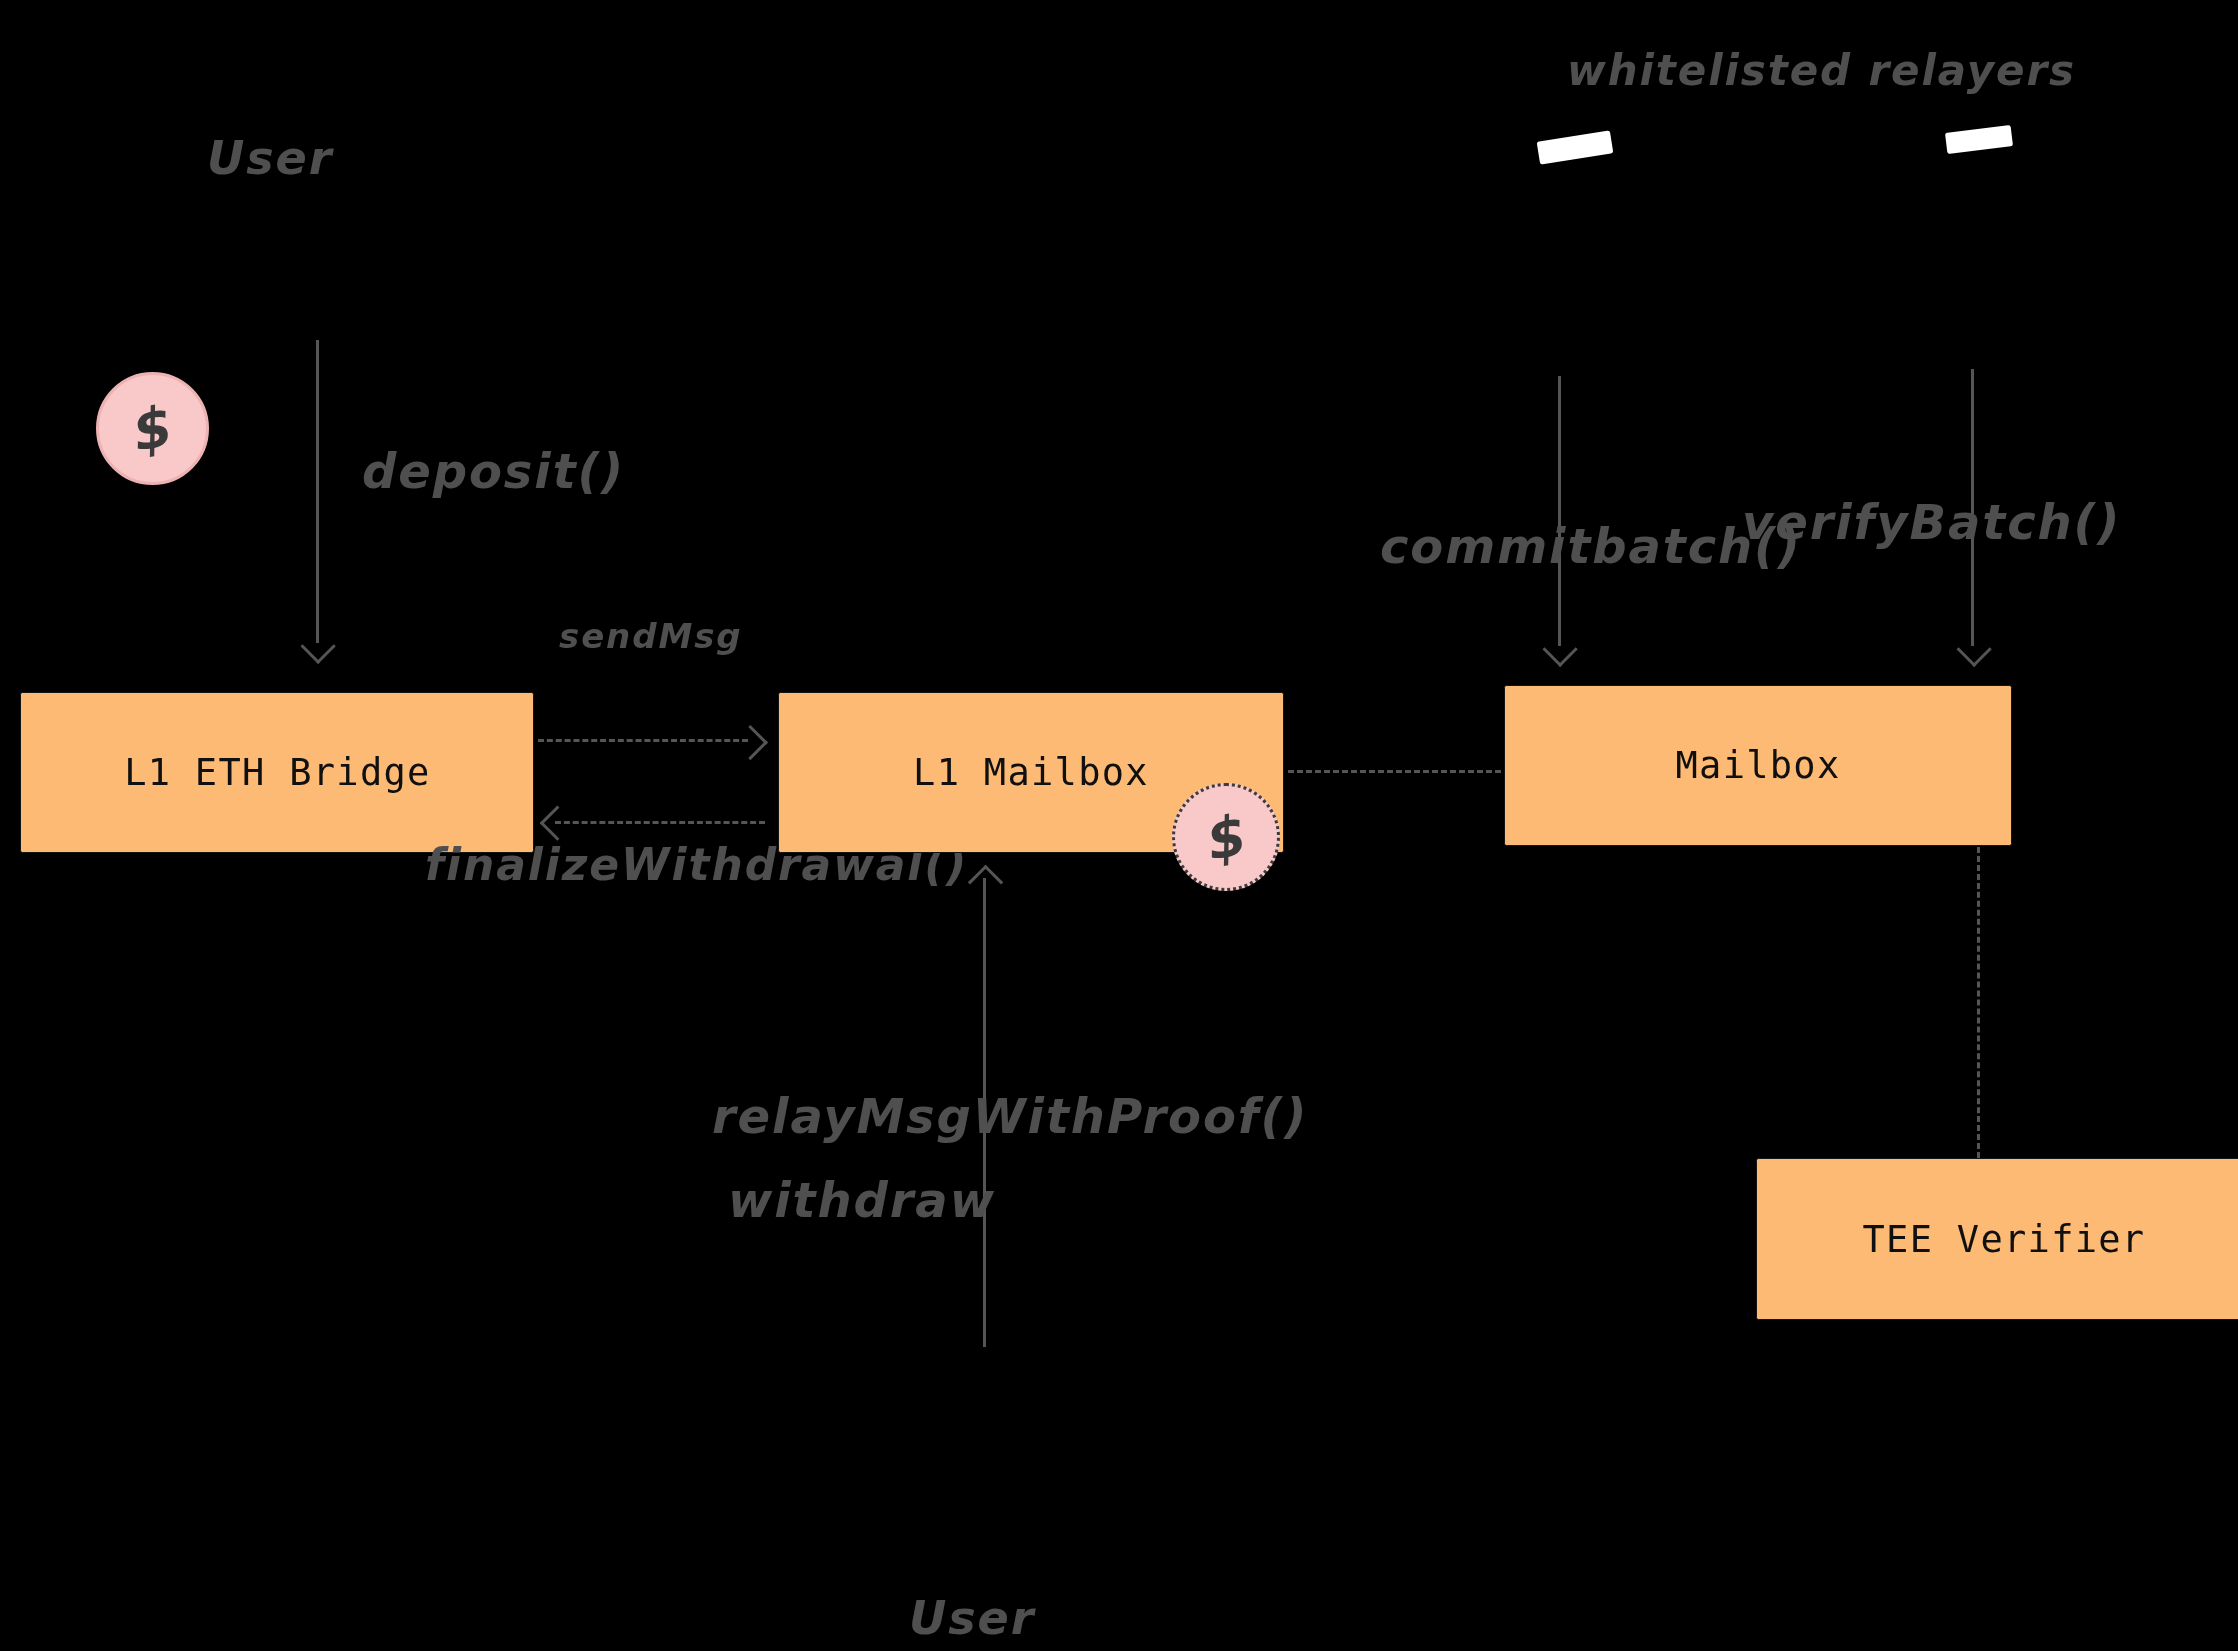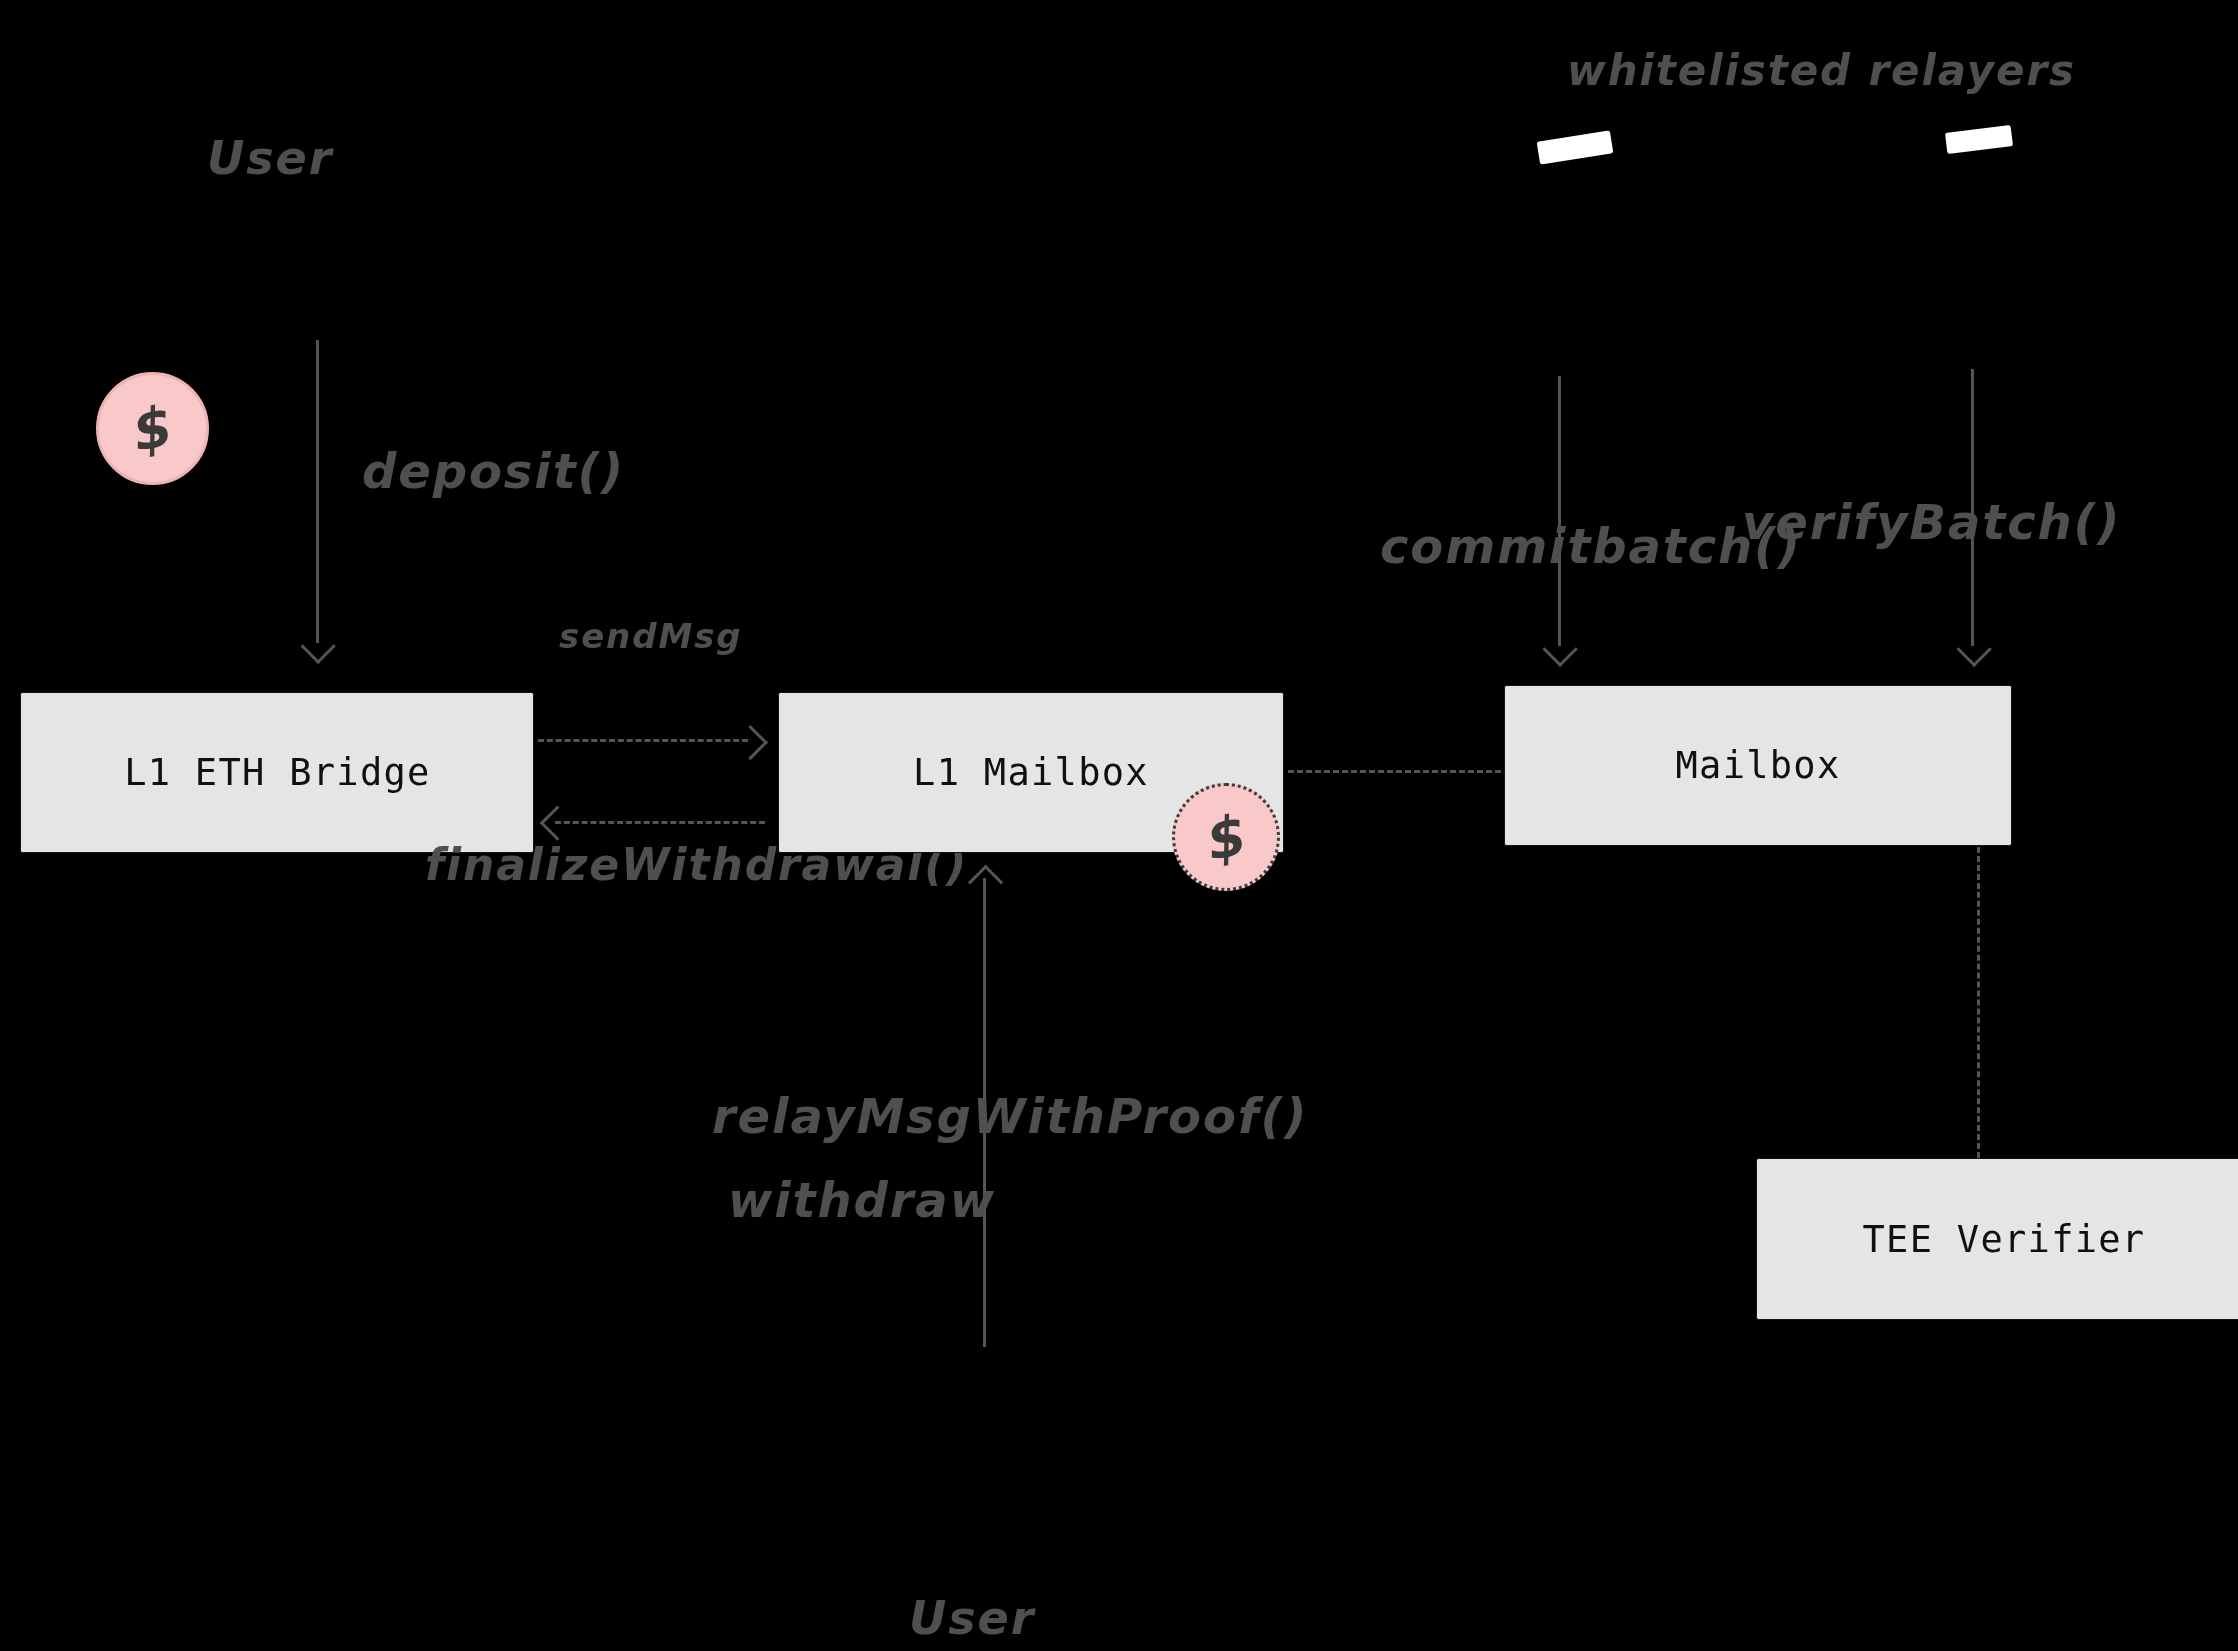--- a/index.html
+++ b/index.html
@@ -19,21 +19,21 @@
     position: absolute;
     color: #4f4f4f;
     font-style: italic;
     font-weight: 600;
     letter-spacing: 1.9px;
     white-space: nowrap;
   }
   
   .node {
     position: absolute;
-    background: #e5e5e5;
+    background: #fdba74;
     border: 1.9px solid #141414;
     border-radius: 2.5px;
     display: flex;
     align-items: center;
     justify-content: center;
     font-family: "DejaVu Sans Mono", monospace;
     color: #101010;
     font-size: 37px;
     letter-spacing: 1.3px;
   }

